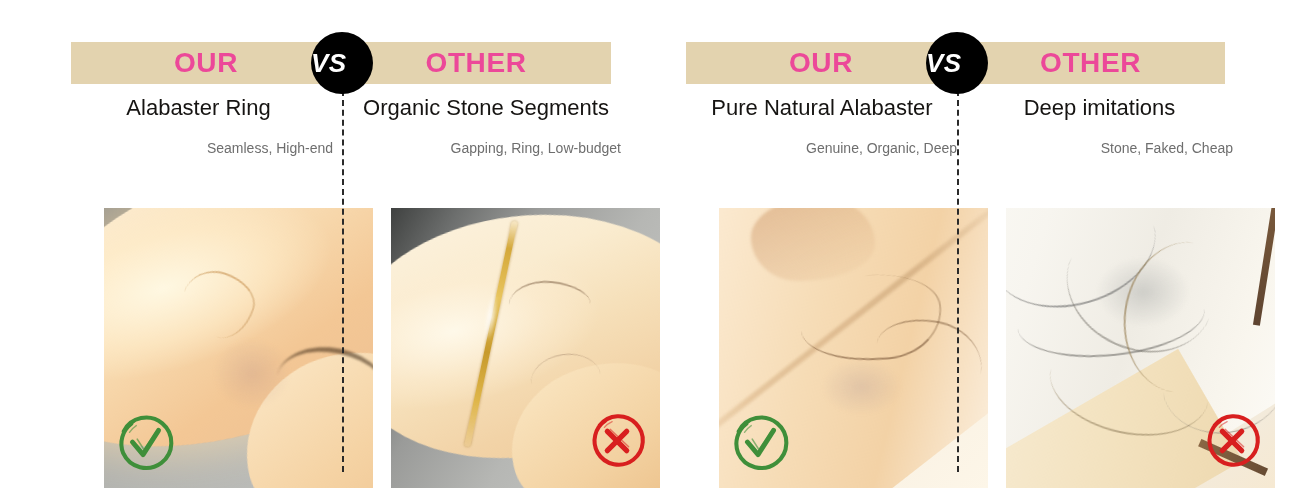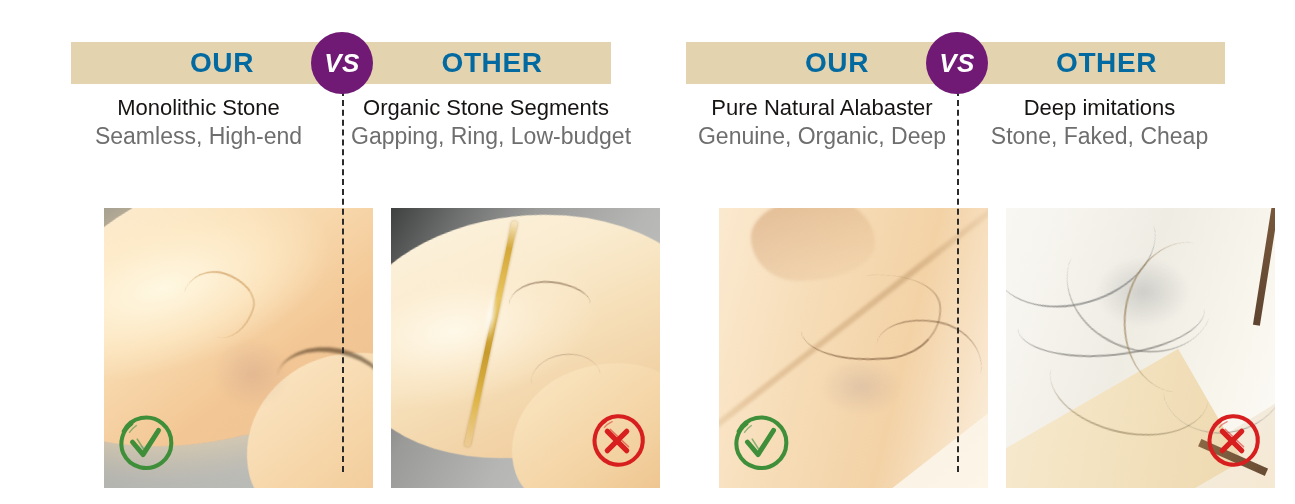--- a/index.html
+++ b/index.html
@@ -39,43 +39,41 @@
   .panel-right .header-bar { left: 38px;  width: 539px; }
 
   .header-title {
     position: absolute;
     top: 42px;
     height: 42px;
     line-height: 42px;
     font-size: 28px;
     font-weight: bold;
     letter-spacing: 0.6px;
-    color: #0369a1;
+    color: #ec4899;
     text-align: center;
     white-space: nowrap;
-    padding-left: 16px;
   }
   .panel-left  .title-our   { left: 71px;  width: 270px; }
   .panel-left  .title-other { left: 341px; width: 270px; }
   .panel-right .title-our   { left: 38px;  width: 270px; }
   .panel-right .title-other { left: 308px; width: 269px; }
 
   .vs-badge {
     position: absolute;
     top: 32px;
     width: 62px;
     height: 62px;
     border-radius: 50%;
-    background: #701a75;
+    background: #000000;
     color: #ffffff;
     font-size: 26px;
     font-style: italic;
     font-weight: bold;
     line-height: 62px;
-    text-align: center;
     letter-spacing: 0.5px;
     z-index: 4;
   }
   .panel-left  .vs-badge { left: 311px; }
   .panel-right .vs-badge { left: 278px; }
 
   
   .sub-col {
     position: absolute;
     text-align: center;
@@ -85,24 +83,26 @@
   .panel-right .sub-col.col-a { left: 39px;  width: 270px; top: 93px; }
   .panel-right .sub-col.col-b { left: 318px; width: 267px; top: 93px; }
 
   .sub-title {
     font-size: 22px;
     color: #161412;
     white-space: nowrap;
     line-height: 30px;
   }
   .sub-desc {
-    font-size: 23px;
+    font-size: 14px;
     color: #6e6e6e;
     white-space: nowrap;
     line-height: 26px;
+    margin-top: 12px;
+    text-align: right;
   }
 
   
   .divider {
     position: absolute;
     top: 90px;
     width: 0;
     height: 382px;
     border-left: 2px dashed #2a2a2a;
     z-index: 3;
@@ -421,21 +421,21 @@
 
     <div class="header-title title-our">OUR</div>
 
     <div class="vs-badge">VS</div>
 
     <div class="header-title title-other">OTHER</div>
 
     <div class="divider"></div>
 
     <div class="sub-col col-a">
-      <div class="sub-title">Monolithic Stone</div>
+      <div class="sub-title">Alabaster Ring</div>
       <div class="sub-desc">Seamless, High-end</div>
     </div>
 
     <div class="sub-col col-b">
       <div class="sub-title">Organic Stone Segments</div>
       <div class="sub-desc">Gapping, Ring, Low-budget</div>
     </div>
 
     <figure class="photo ph-a">
       <div class="photo-inner stone-mono">

